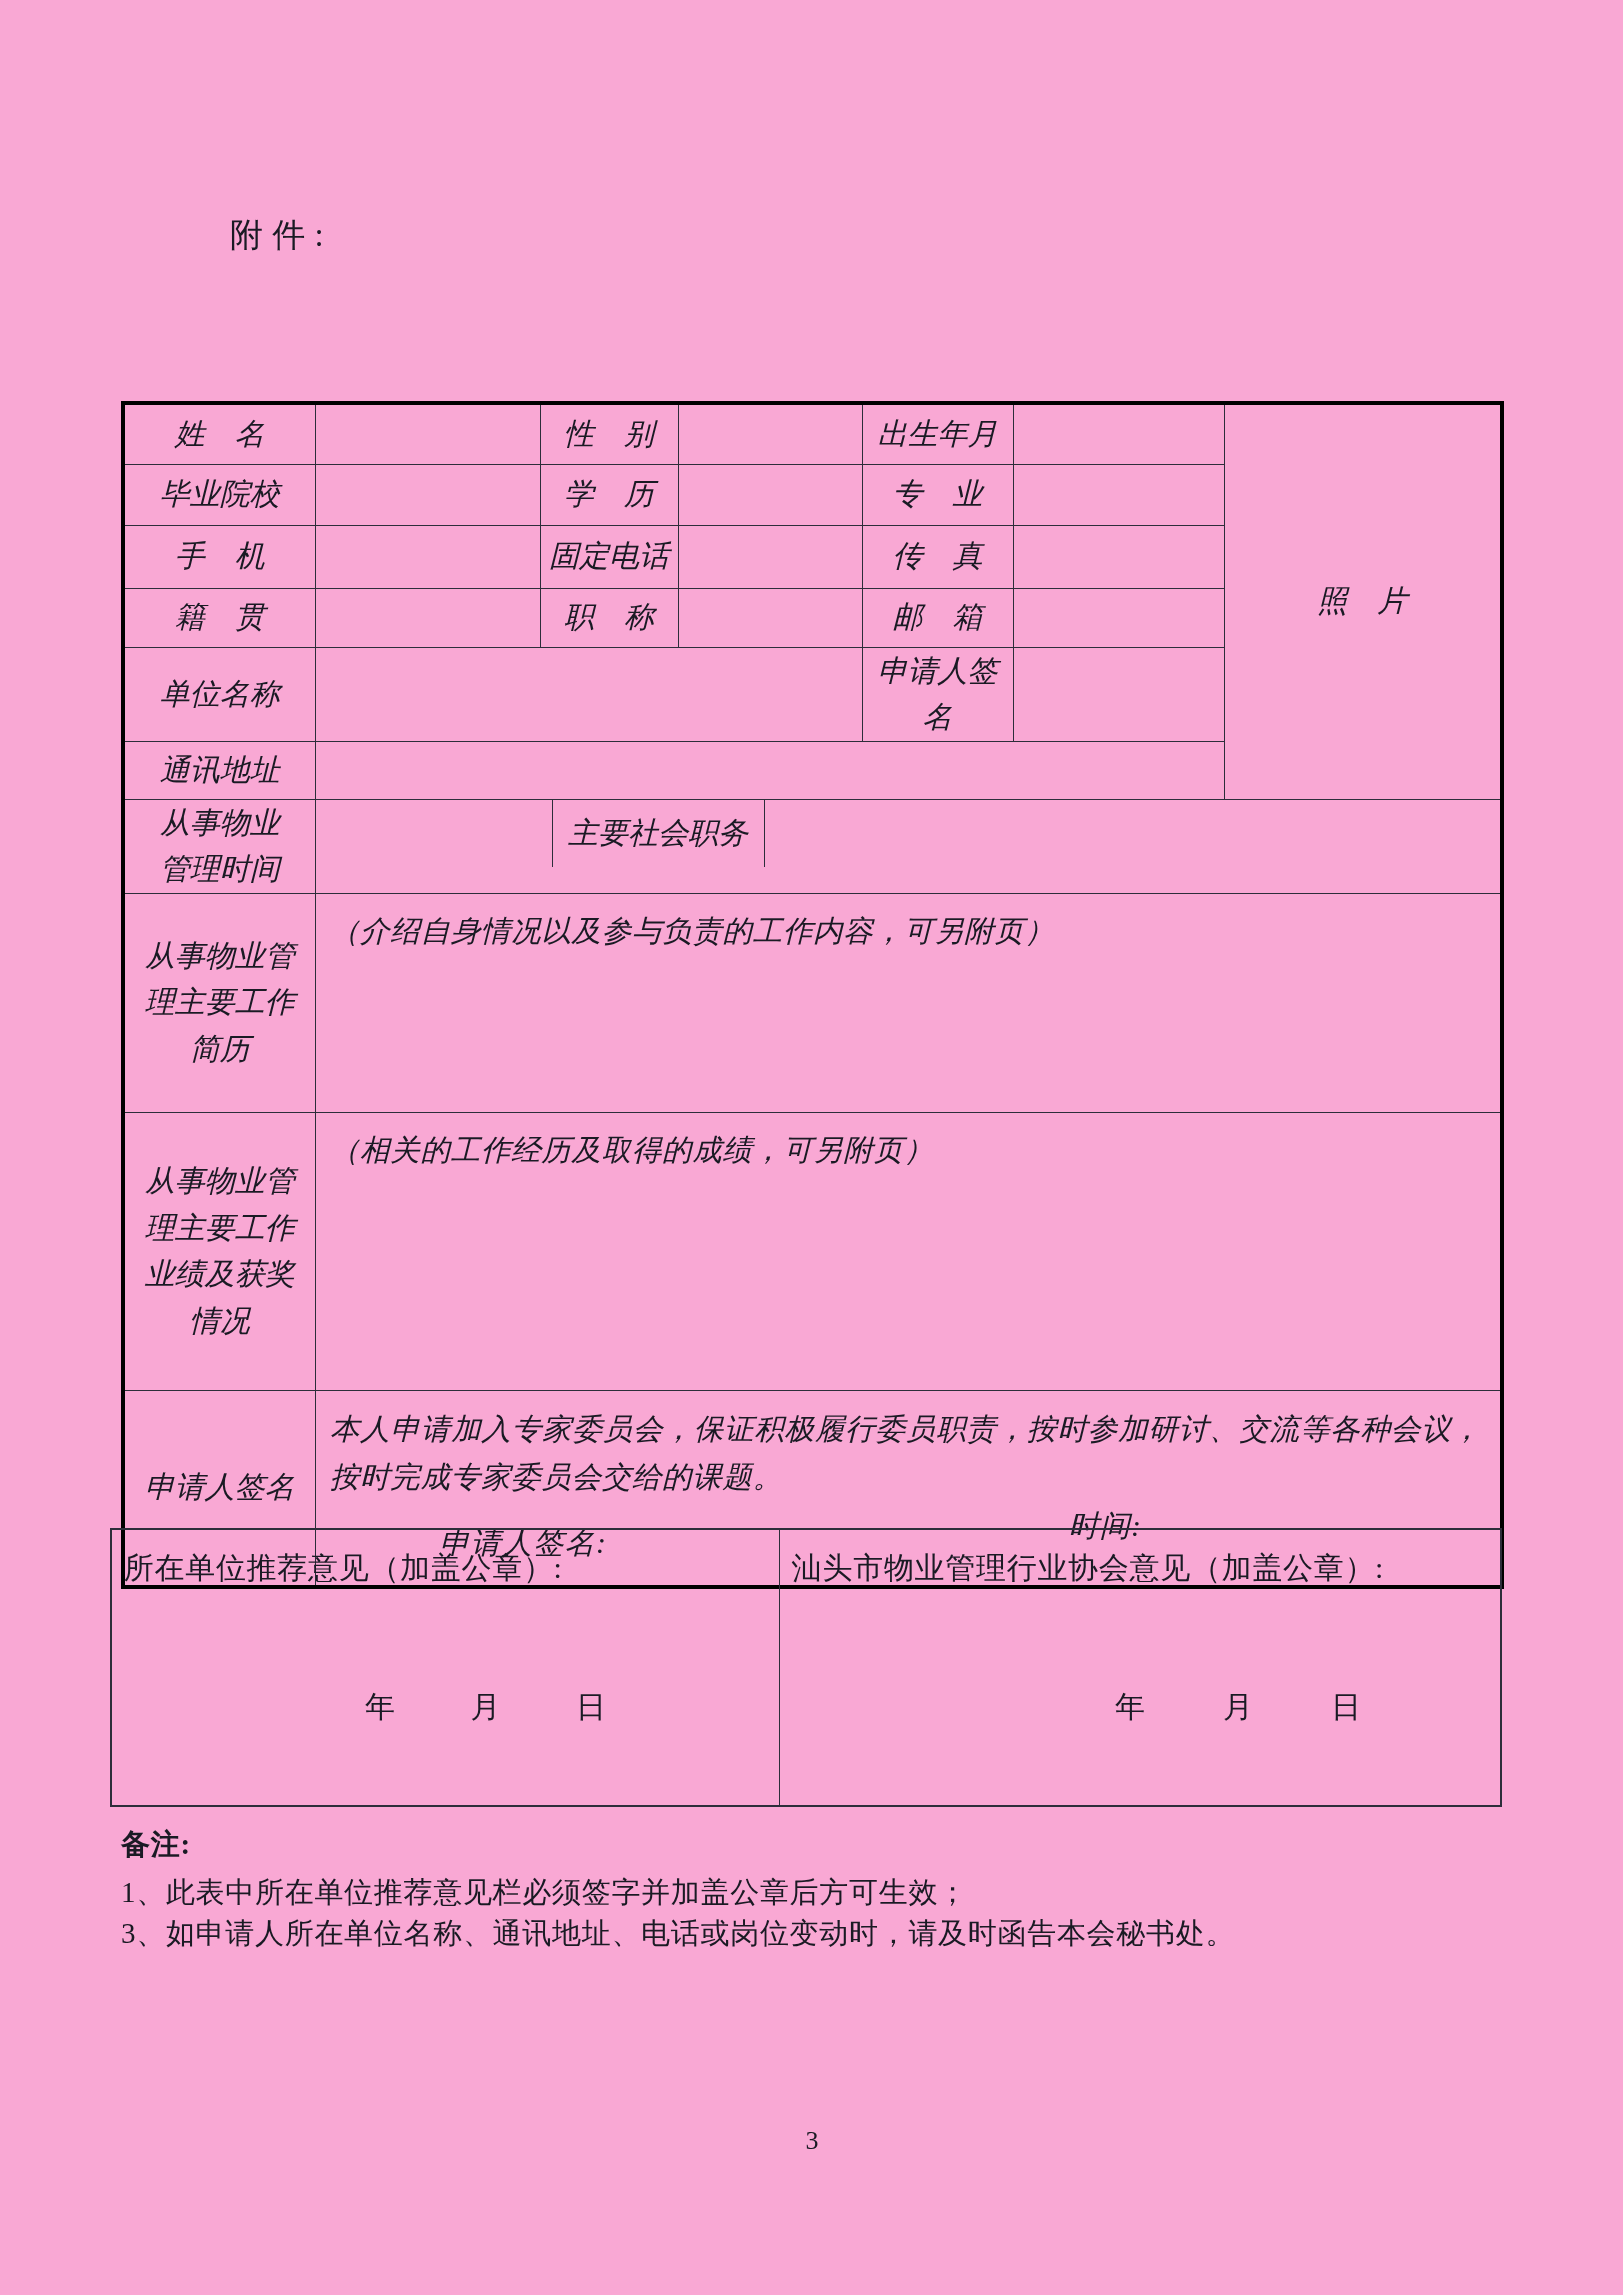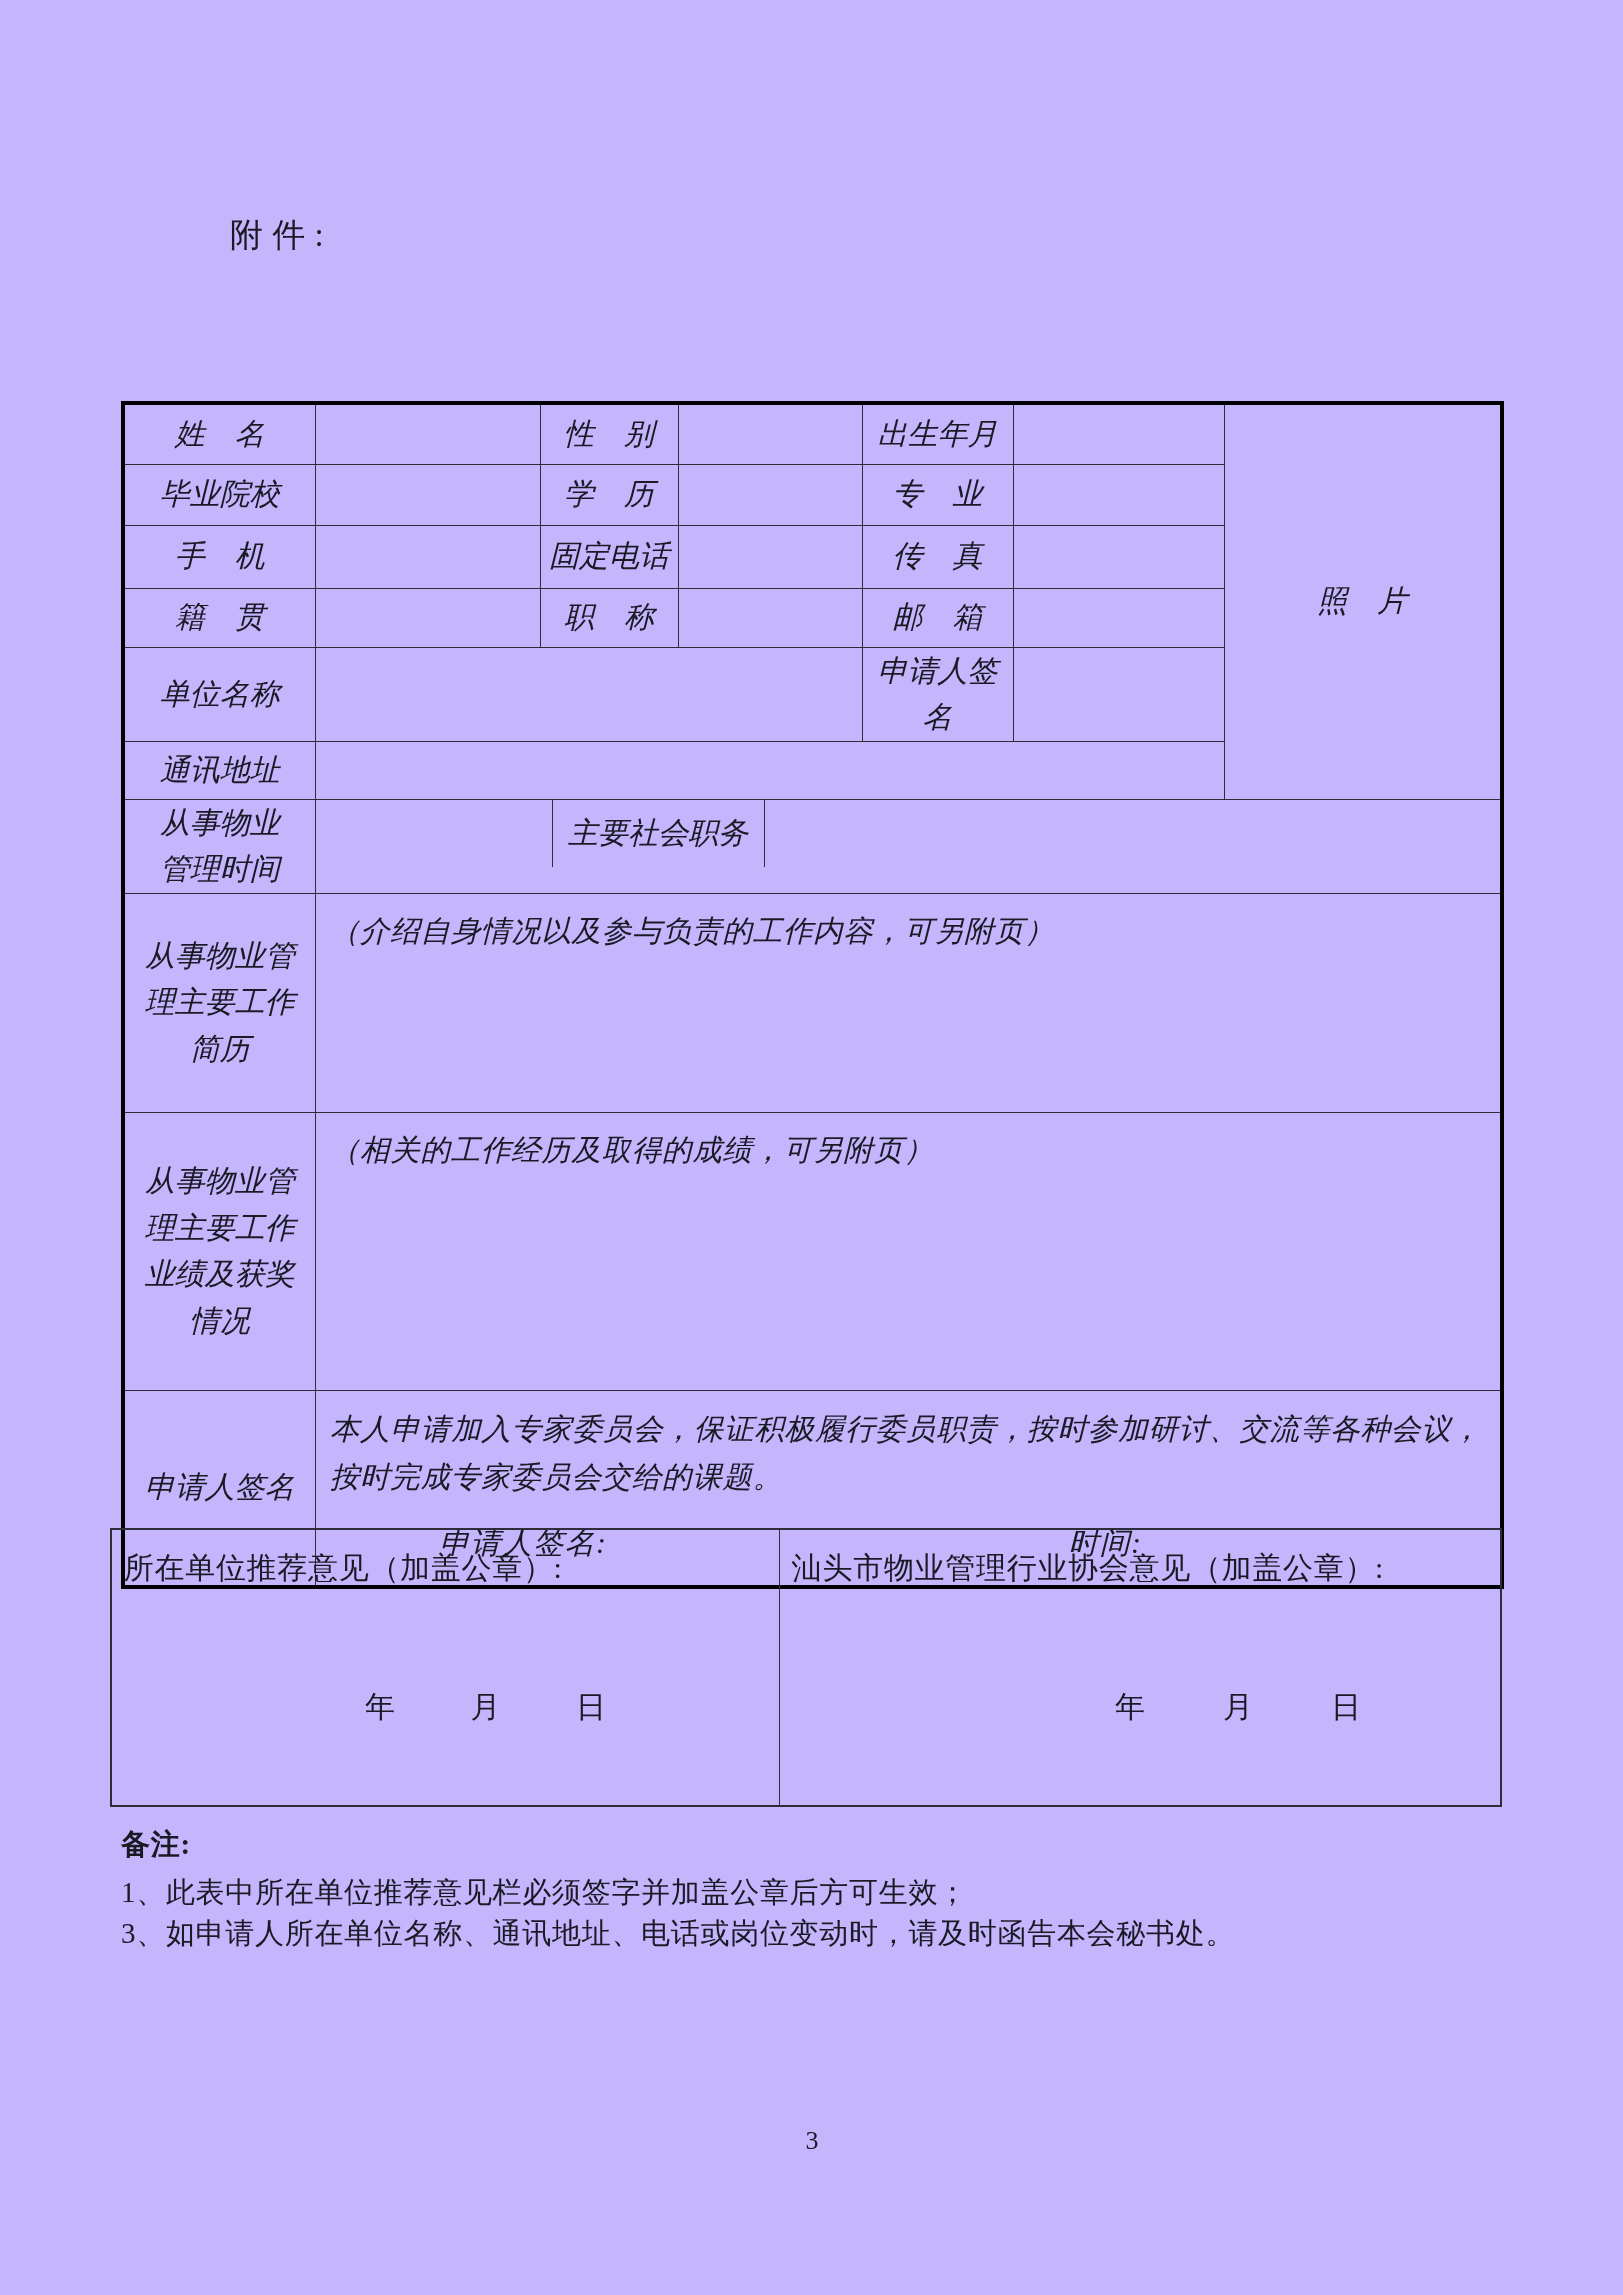--- a/index.html
+++ b/index.html
@@ -1,21 +1,21 @@
 <!DOCTYPE html>
 <html lang="zh" style="font-size:10.5px"><head>
 <meta charset="utf-8">
 <style>
   * { margin: 0; padding: 0; box-sizing: border-box; }
   html, body { background: #e8e8e8; }
   .page {
     position: relative;
     width: 1624px;
     height: 2295px;
-    background: #c4b5fd;
+    background: #f9a8d4;
     font-family: "Liberation Serif", serif;
     color: #1a1a24;
     overflow: hidden;
   }
   .attachment {
     position: absolute;
     left: 230px;
     top: 213px;
     font-size: 33px;
     letter-spacing: 9.2px;
@@ -77,21 +77,21 @@
   }
   .pledge-wrap { position: relative; height: 194px; }
   .pledge-text {
     font-size: 29.5px;
     line-height: 1.62;
     padding: 15.7px 18.3px 0 14.4px;
     text-align: justify;
     letter-spacing: 0.7px;
   }
   .sig-name { position: absolute; left: 124px; bottom: 21px; font-size: 30px; letter-spacing: 1.3px; }
-  .sig-time { position: absolute; left: 753px; bottom: 21px; font-size: 30px; letter-spacing: 1.3px; }
+  .sig-time { position: absolute; left: 753px; bottom: 38px; font-size: 30px; letter-spacing: 1.3px; }
   .opinion {
     position: absolute;
     left: 110px;
     top: 1528px;
     width: 1392px;
     height: 279px;
     border: 2px solid #2d2d3a;
     display: flex;
   }
   .op-box { position: relative; height: 100%; }

